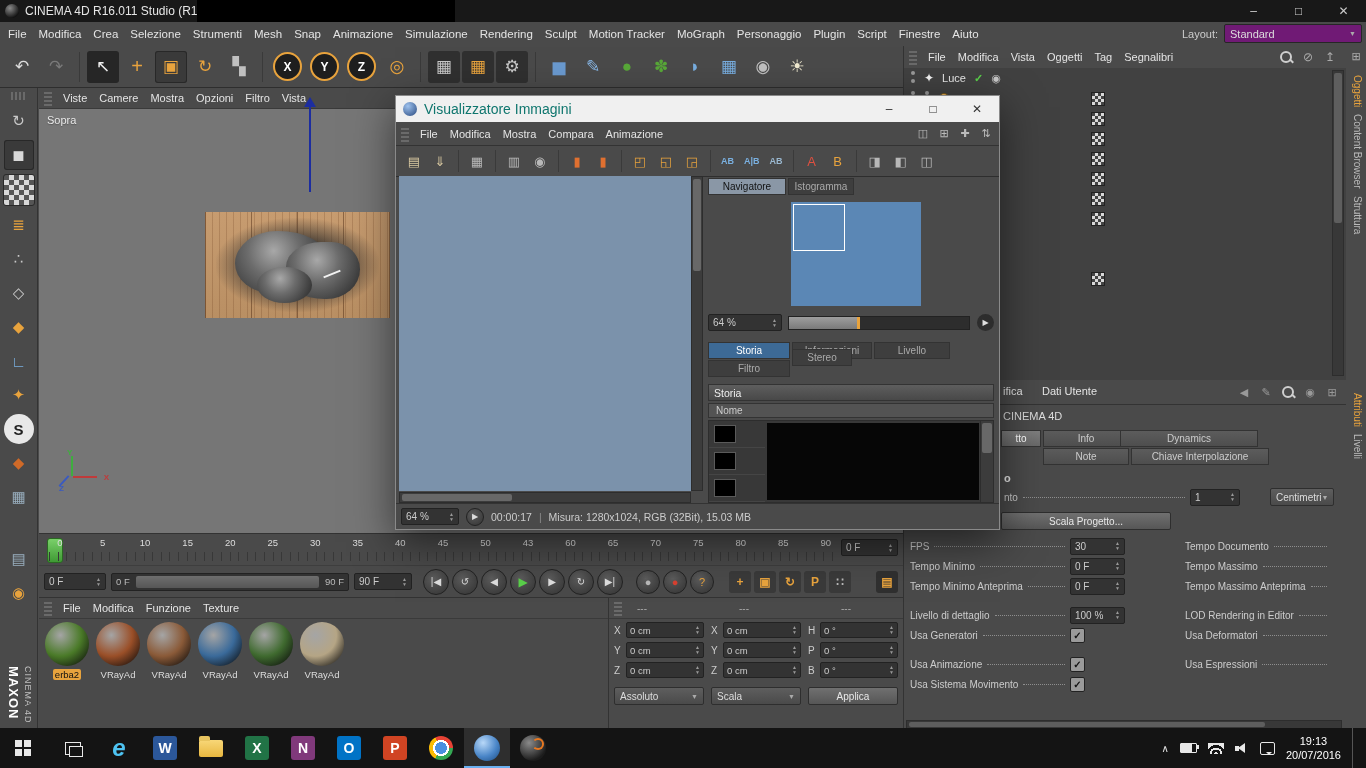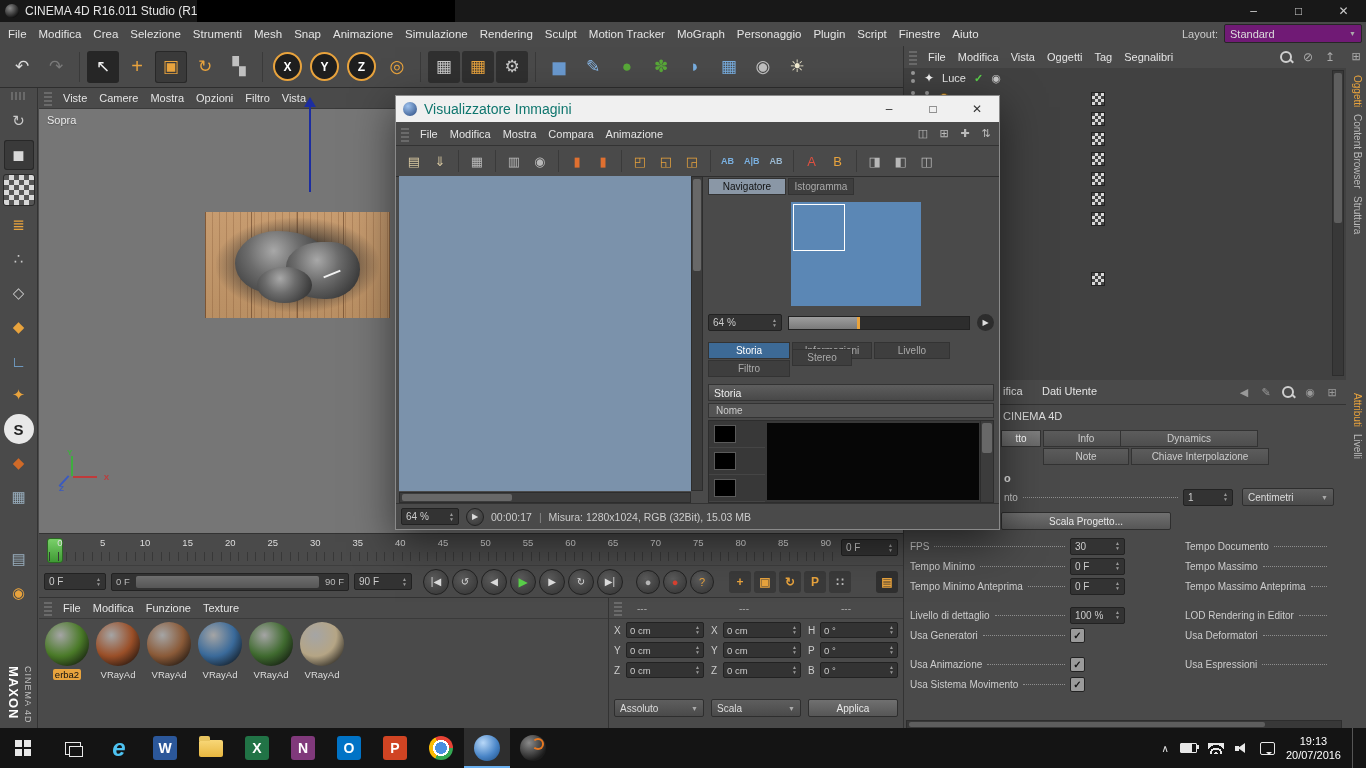--- a/index.html
+++ b/index.html
@@ -104,21 +104,21 @@
   .msel{background:#e8a33d;color:#111;border-radius:2px;}
   
   #coordpanel{position:absolute;left:608px;top:597px;width:295px;height:131px;background:#4a4a4a;border-top:1px solid #333;border-left:1px solid #333;box-sizing:border-box;}
   #coord-headers{display:flex;}
   .chdr{width:92px;font-size:10px;color:#aaa;padding-left:10px;}
   #coord-grid{position:absolute;left:5px;top:24px;right:5px;display:flex;gap:7px;}
   .ccol{flex:1;display:flex;flex-direction:column;gap:4px;}
   .crow{display:flex;align-items:center;gap:3px;}
   .caxis{width:9px;font-size:10px;color:#ccc;}
   .cfld{flex:1;height:16px;background:#333;border:1px solid #222;border-radius:2px;color:#ccc;font-size:9.5px;display:flex;align-items:center;padding:0 3px;box-sizing:border-box;}
-  .cbottom{margin-top:17px;}
+  .cbottom{margin-top:5px;}
   .cdd{height:18px;background:linear-gradient(#5e5e5e,#4a4a4a);border:1px solid #2e2e2e;border-radius:2px;color:#ddd;font-size:10px;display:flex;align-items:center;justify-content:space-between;padding:0 5px;box-sizing:border-box;}
   .cbtn{height:18px;background:linear-gradient(#707070,#565656);border:1px solid #2e2e2e;border-radius:2px;color:#e8e8e8;font-size:10px;display:flex;align-items:center;justify-content:center;box-sizing:border-box;}
   
   #rightpanel{position:absolute;left:903px;top:46px;width:443px;height:682px;background:#4a4a4a;border-left:1px solid #333;box-sizing:border-box;}
   #ommenu{height:22px;background:#4a4a4a;border-bottom:1px solid #333;display:flex;align-items:center;}
   #ommenu .mi{font-size:11px;}
   #om-menu-icons{margin-left:auto;display:flex;gap:6px;padding-right:8px;}
   #om-menu-icons .tbtn{width:16px;height:16px;font-size:12px;}
   #omlist{position:absolute;left:0;top:22px;width:442px;height:312px;background:#414141;overflow:hidden;}
   .orow{position:relative;display:flex;align-items:center;height:20px;padding-left:7px;gap:9px;}
@@ -141,21 +141,21 @@
   #attr-menu-icons{position:absolute;right:6px;top:4px;display:flex;gap:6px;}
   #attr-menu-icons .tbtn{width:16px;height:16px;font-size:11px;}
   #attrmode{position:absolute;left:99px;top:30px;font-size:11px;color:#ddd;}
   .atab{position:absolute;height:17px;background:linear-gradient(#5c5c5c,#4e4e4e);border:1px solid #333;color:#ccc;font-size:10px;display:flex;align-items:center;justify-content:center;box-sizing:border-box;}
   .atab.active{background:linear-gradient(#7e7e7e,#686868);color:#fff;}
   #attrsection{position:absolute;left:100px;top:92px;font-size:11px;font-weight:bold;color:#e8e8e8;}
   #unitrow{position:absolute;left:100px;top:108px;width:330px;height:18px;display:flex;align-items:center;font-size:10px;color:#ccc;}
   #unitlbl{white-space:nowrap;}
   .ldr{flex:1;border-bottom:1px dotted #8e8e8e;height:1px;margin:0 5px;min-width:8px;}
   #unitfld{width:50px;}
-  #unitdd{width:92px;margin-left:9px;}
+  #unitdd{width:64px;margin-left:30px;}
   #scalebtn{position:absolute;left:97px;top:132px;width:170px;}
   #attr-rows{position:absolute;left:0;top:156px;width:442px;}
   .arow{display:flex;align-items:center;height:20px;font-size:10px;color:#ccc;padding:0 14px 0 6px;}
   .agap{margin-top:9px;}
   .aleft{display:flex;align-items:center;width:215px;flex:none;}
   .albl{white-space:nowrap;}
   .aslot{width:55px;flex:none;display:flex;}
   .afld{width:55px;}
   .acheck{width:13px;height:13px;background:#9a9a9a;border:1px solid #222;border-radius:2px;color:#111;font-size:10px;display:flex;align-items:center;justify-content:center;font-weight:bold;}
   .acheck::after{content:"✓";}
@@ -396,21 +396,21 @@
         <span class="tick">5</span>
         <span class="tick">10</span>
         <span class="tick">15</span>
         <span class="tick">20</span>
         <span class="tick">25</span>
         <span class="tick">30</span>
         <span class="tick">35</span>
         <span class="tick">40</span>
         <span class="tick">45</span>
         <span class="tick">50</span>
-        <span class="tick">55</span>
+        <span class="tick">43</span>
         <span class="tick">60</span>
         <span class="tick">65</span>
         <span class="tick">70</span>
         <span class="tick">75</span>
         <span class="tick">80</span>
         <span class="tick">85</span>
         <span class="tick">90</span>
       </div>
     <div id="minorticks"></div>
     <div class="fld" id="framespin">

